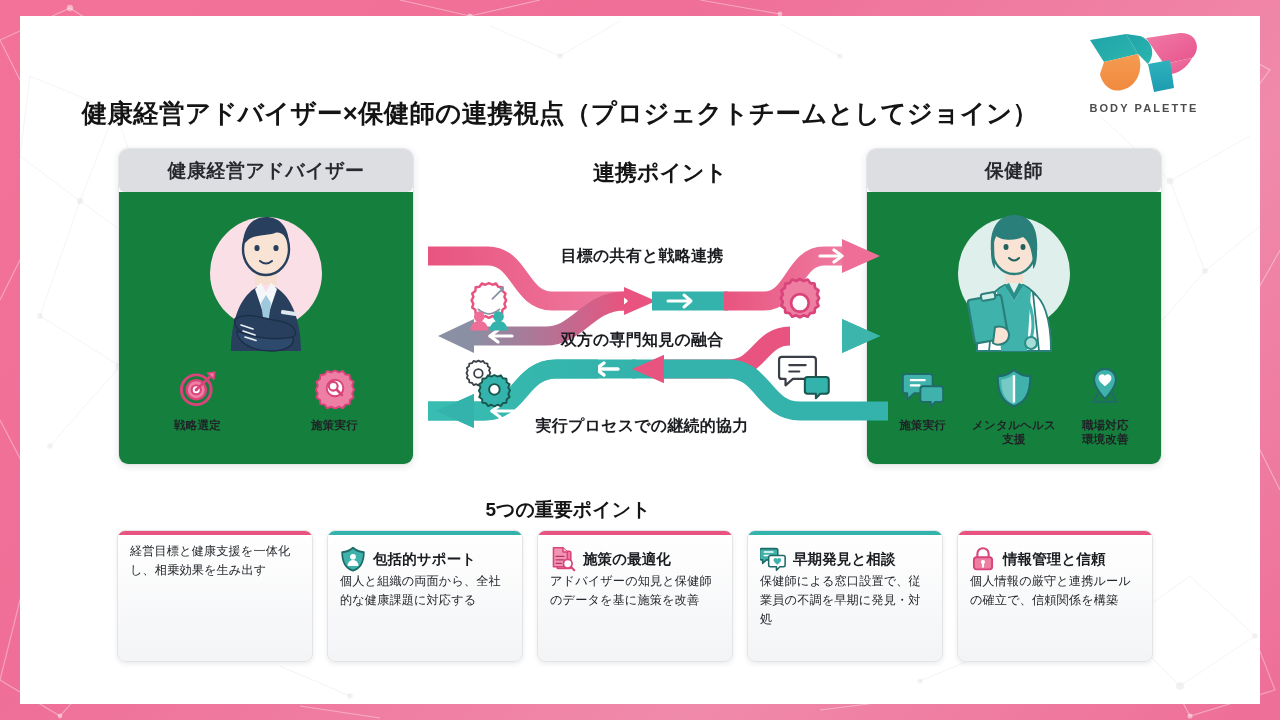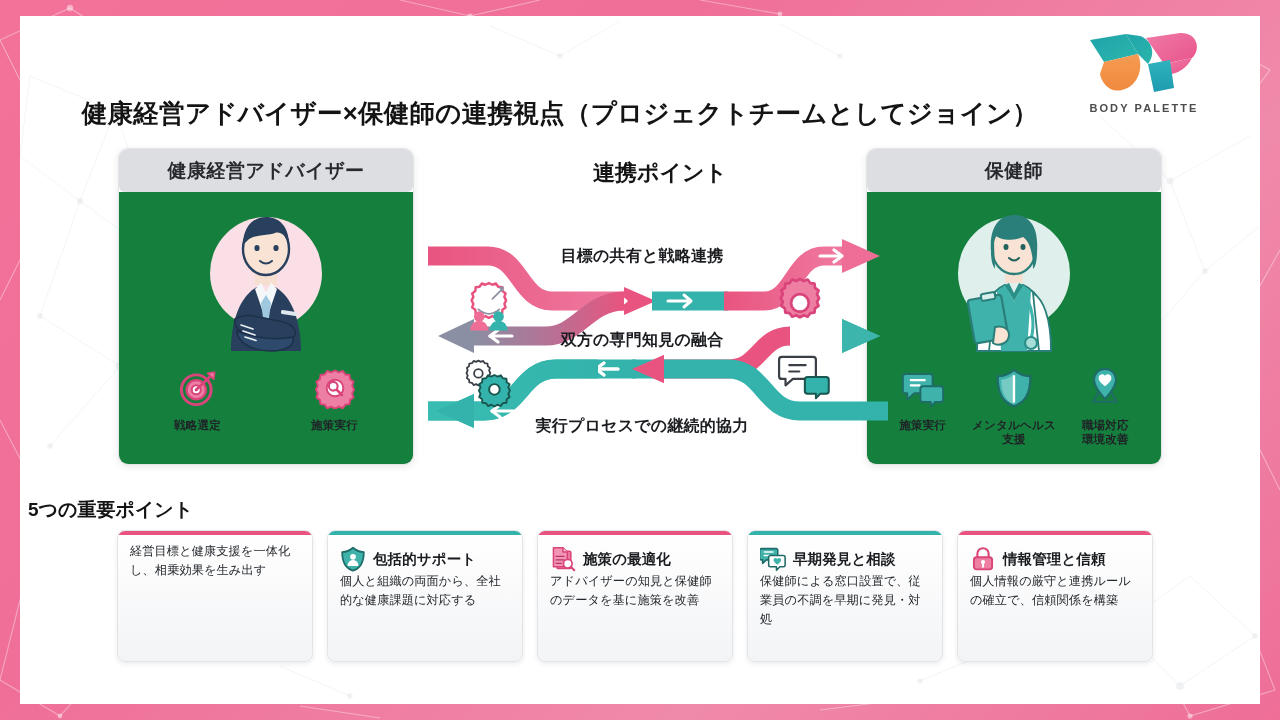--- a/index.html
+++ b/index.html
@@ -75,22 +75,22 @@
   .flow-label {
     position: absolute; text-align: center; width: 260px; left: 492px;
     font-size: 16px; font-weight: 700; color: #1a1c20; letter-spacing:.2px;
   }
   .flow-label.l1 { top: 230px; }
   .flow-label.l2 { top: 314px; }
   .flow-label.l3 { top: 400px; }
 
   
   .points-title {
-    position: absolute; left: 8px; top: 481px; width: 1068px;
-    font-size: 19px; font-weight: 700; color: #141414;
+    position: absolute; left: 14px; top: 481px; width: 1068px;
+    text-align: center; font-size: 19px; font-weight: 700; color: #141414;
   }
   .cards {
     position: absolute; left: 97px; top: 514px;
     width: 1052px; display: flex; gap: 14px;
   }
   .card {
     width: 196px; min-height: 132px;
     background: linear-gradient(180deg,#ffffff 0%,#f3f4f6 100%);
     border: 1px solid #e2e4e8; border-radius: 8px;
     box-shadow: 0 2px 5px rgba(40,40,60,.09);

